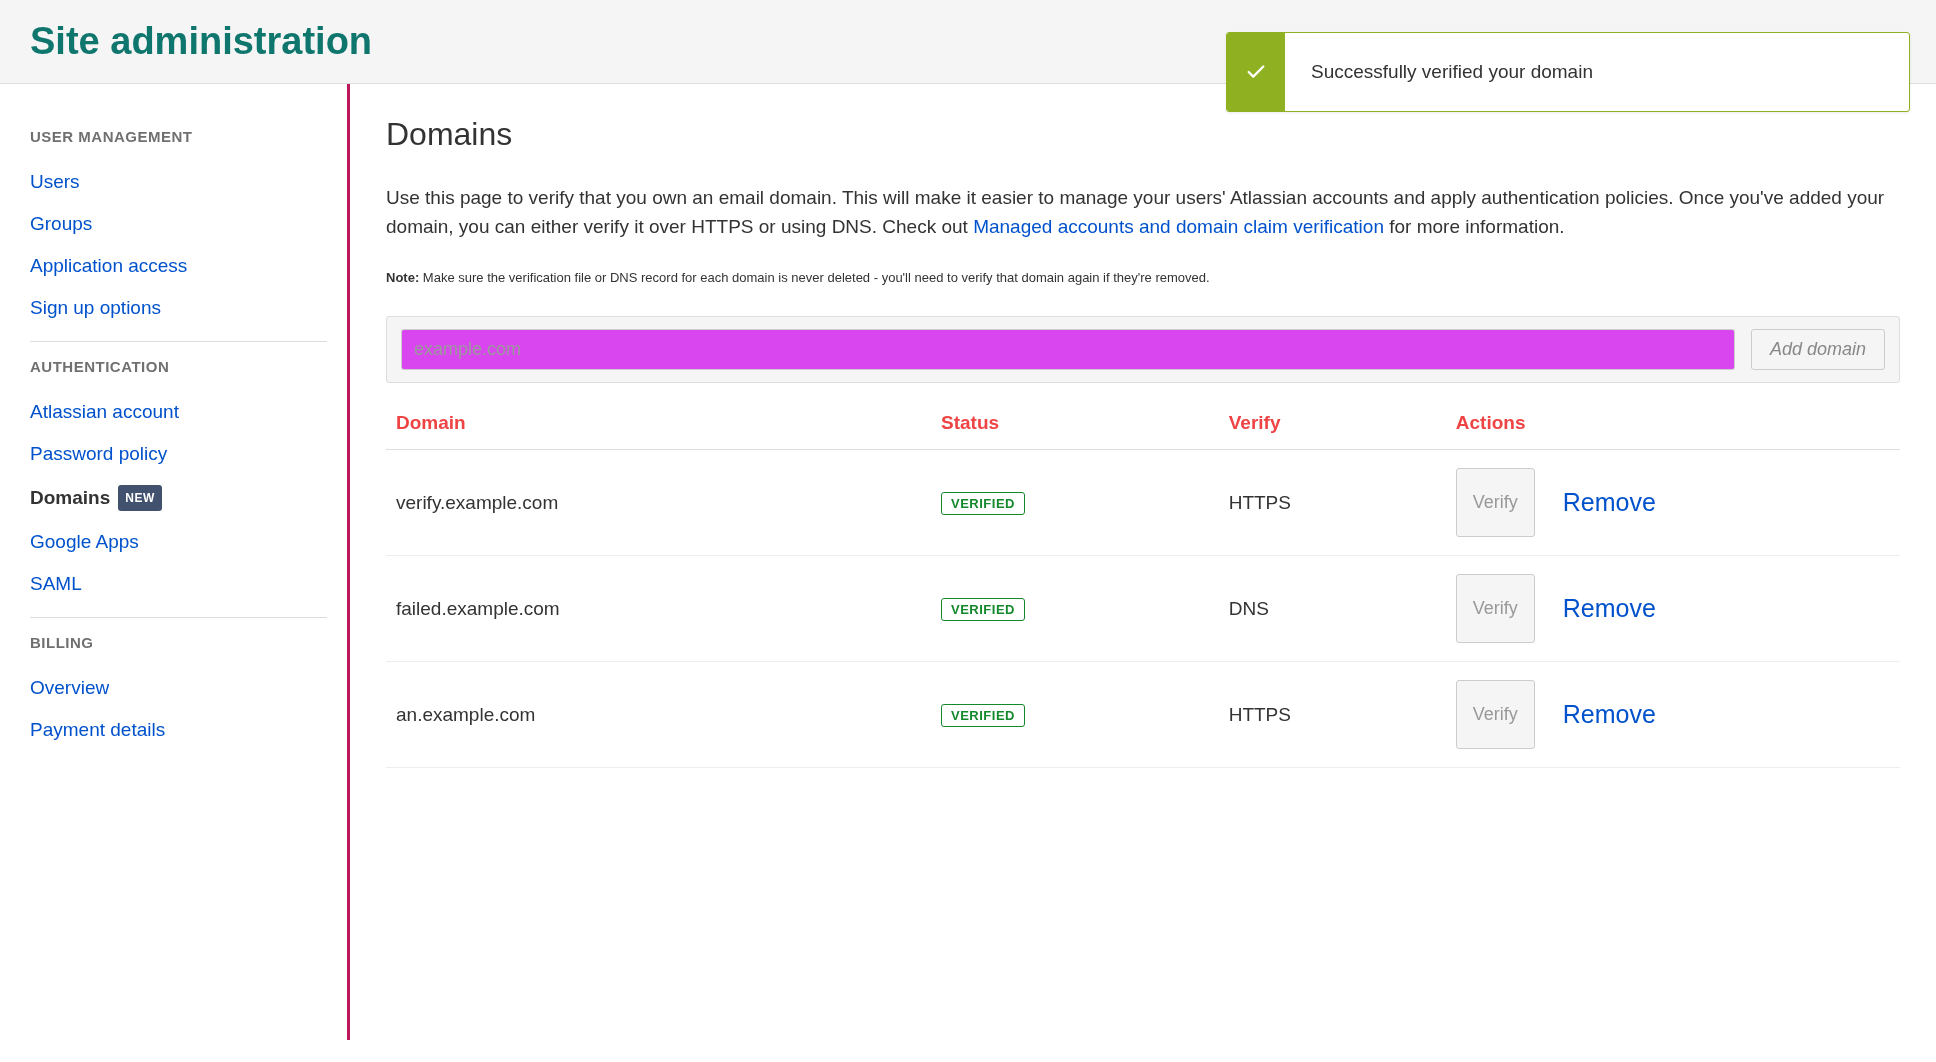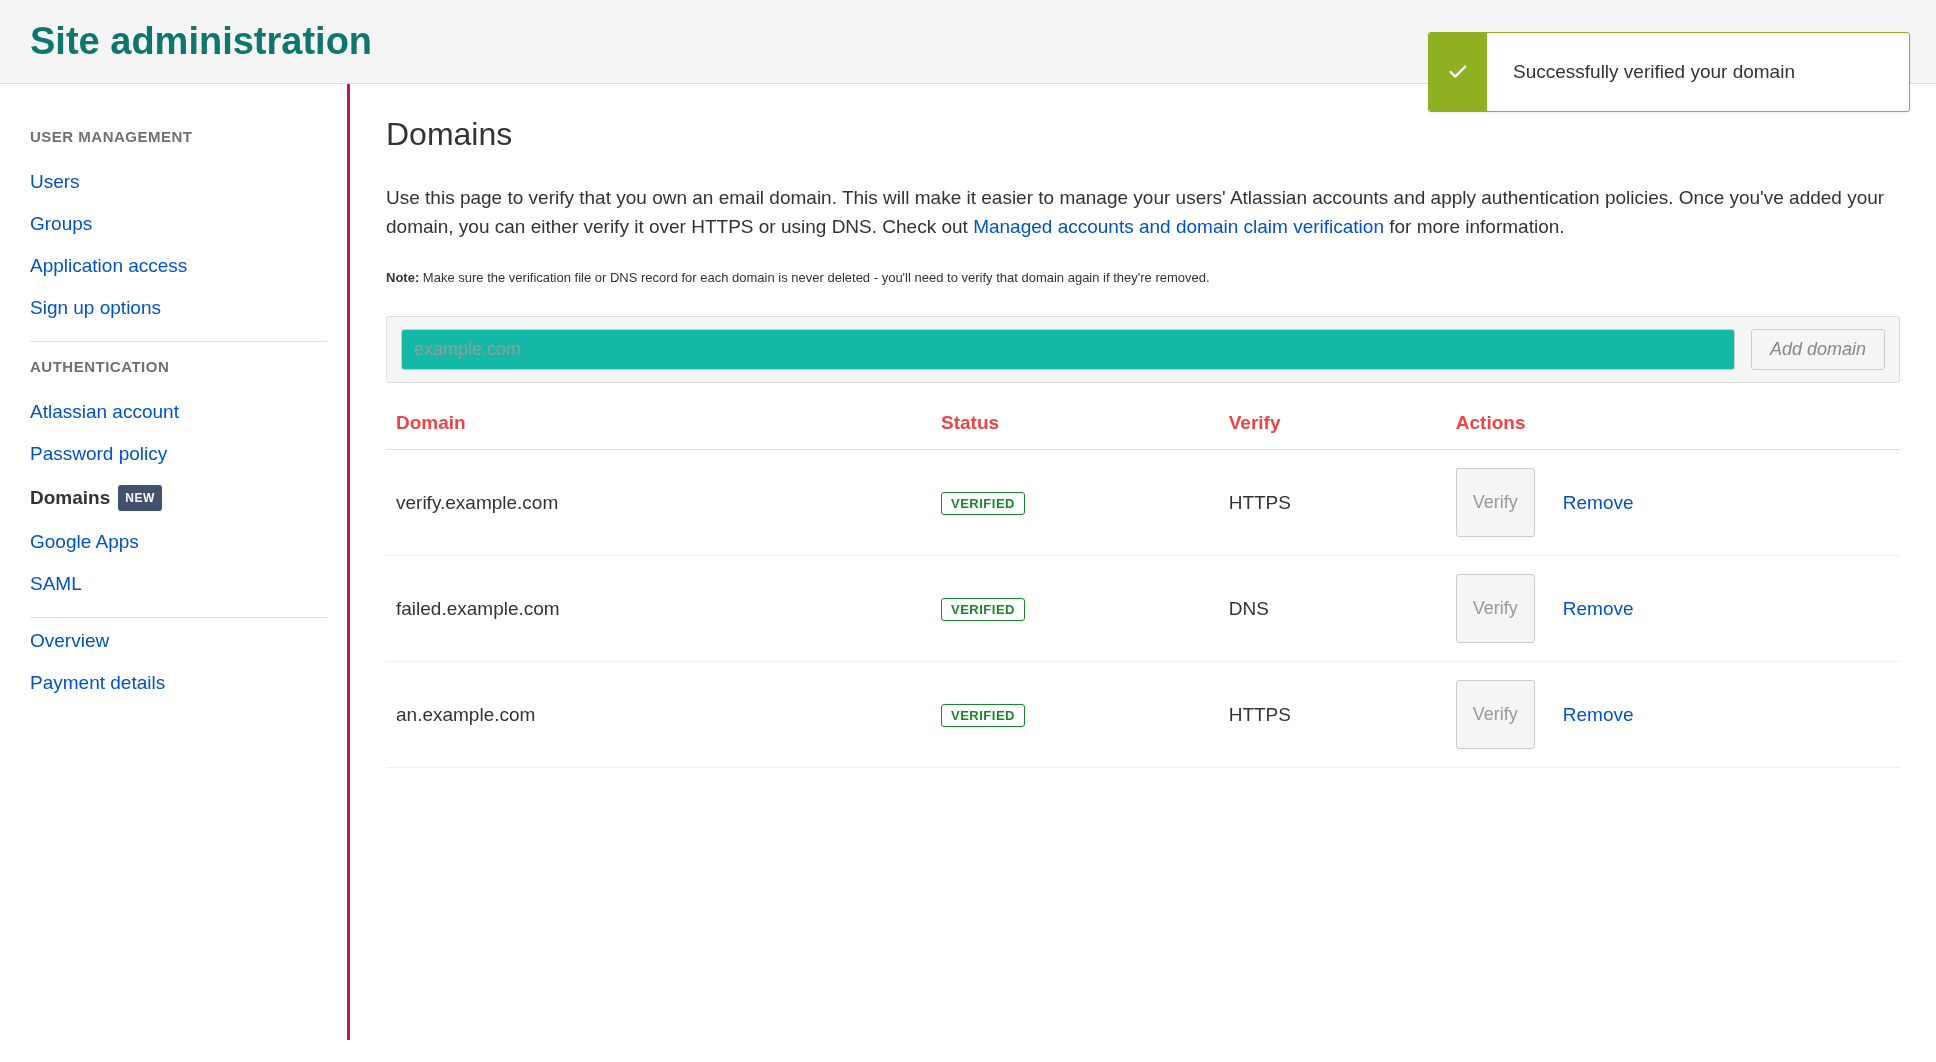--- a/index.html
+++ b/index.html
@@ -26,21 +26,21 @@
     .toast {
       position: absolute;
       top: 32px;
       right: 26px;
       display: flex;
       align-items: stretch;
       background: #fff;
       border: 1px solid #8eb021;
       border-radius: 3px;
       overflow: hidden;
-      width: 482px;
+      width: 684px;
       box-shadow: 0 1px 3px rgba(0,0,0,0.08);
     }
     .toast-icon {
       background: #8eb021;
       width: 58px;
       display: flex;
       align-items: center;
       justify-content: center;
       color: #fff;
     }
@@ -141,21 +141,21 @@
       border-radius: 3px;
       padding: 12px 14px;
       margin-bottom: 14px;
     }
     .domain-input {
       flex: 1;
       font-size: 18px;
       padding: 9px 12px;
       border: 1px solid #ccc;
       border-radius: 3px;
-      background: #14b8a6;
+      background: #d946ef;
       color: #333;
     }
     .domain-input::placeholder {
       color: #999;
     }
     .add-domain-btn {
       font-size: 18px;
       padding: 9px 18px;
       background: #f5f5f5;
       border: 1px solid #ccc;
@@ -202,21 +202,21 @@
       font-size: 18px;
       padding: 23px 16px;
       background: #f5f5f5;
       border: 1px solid #ccc;
       border-radius: 3px;
       color: #999;
       cursor: not-allowed;
     }
     .remove-link {
       color: #0052cc;
-      font-size: 19px;
+      font-size: 25px;
       text-decoration: none;
       cursor: pointer;
     }
     th:nth-child(1), td:nth-child(1) { width: 36%; }
     th:nth-child(2), td:nth-child(2) { width: 19%; }
     th:nth-child(3), td:nth-child(3) { width: 15%; }
     th:nth-child(4), td:nth-child(4) { width: 30%; }
   </style>
 </head>
 <body>
@@ -249,20 +249,21 @@
       <a class="sidebar-link">Password policy</a>
       <a class="sidebar-link active">
         <span>Domains</span>
         <span class="badge-new">NEW</span>
       </a>
       <a class="sidebar-link">Google Apps</a>
       <a class="sidebar-link">SAML</a>
     </div>
     <hr class="sidebar-divider">
     <div class="sidebar-section">
+      <div class="sidebar-heading">BILLING</div>
       <a class="sidebar-link">Overview</a>
       <a class="sidebar-link">Payment details</a>
     </div>
   </nav>
 
   <main class="main">
     <h1>Domains</h1>
     <p class="description">
       <span>Use this page to verify that you own an email domain. This will make it easier to manage your users' Atlassian accounts and apply authentication policies. Once you've added your domain, you can either verify it over HTTPS or using DNS. Check out </span><a>Managed accounts and domain claim verification</a><span> for more information.</span>
     </p>

